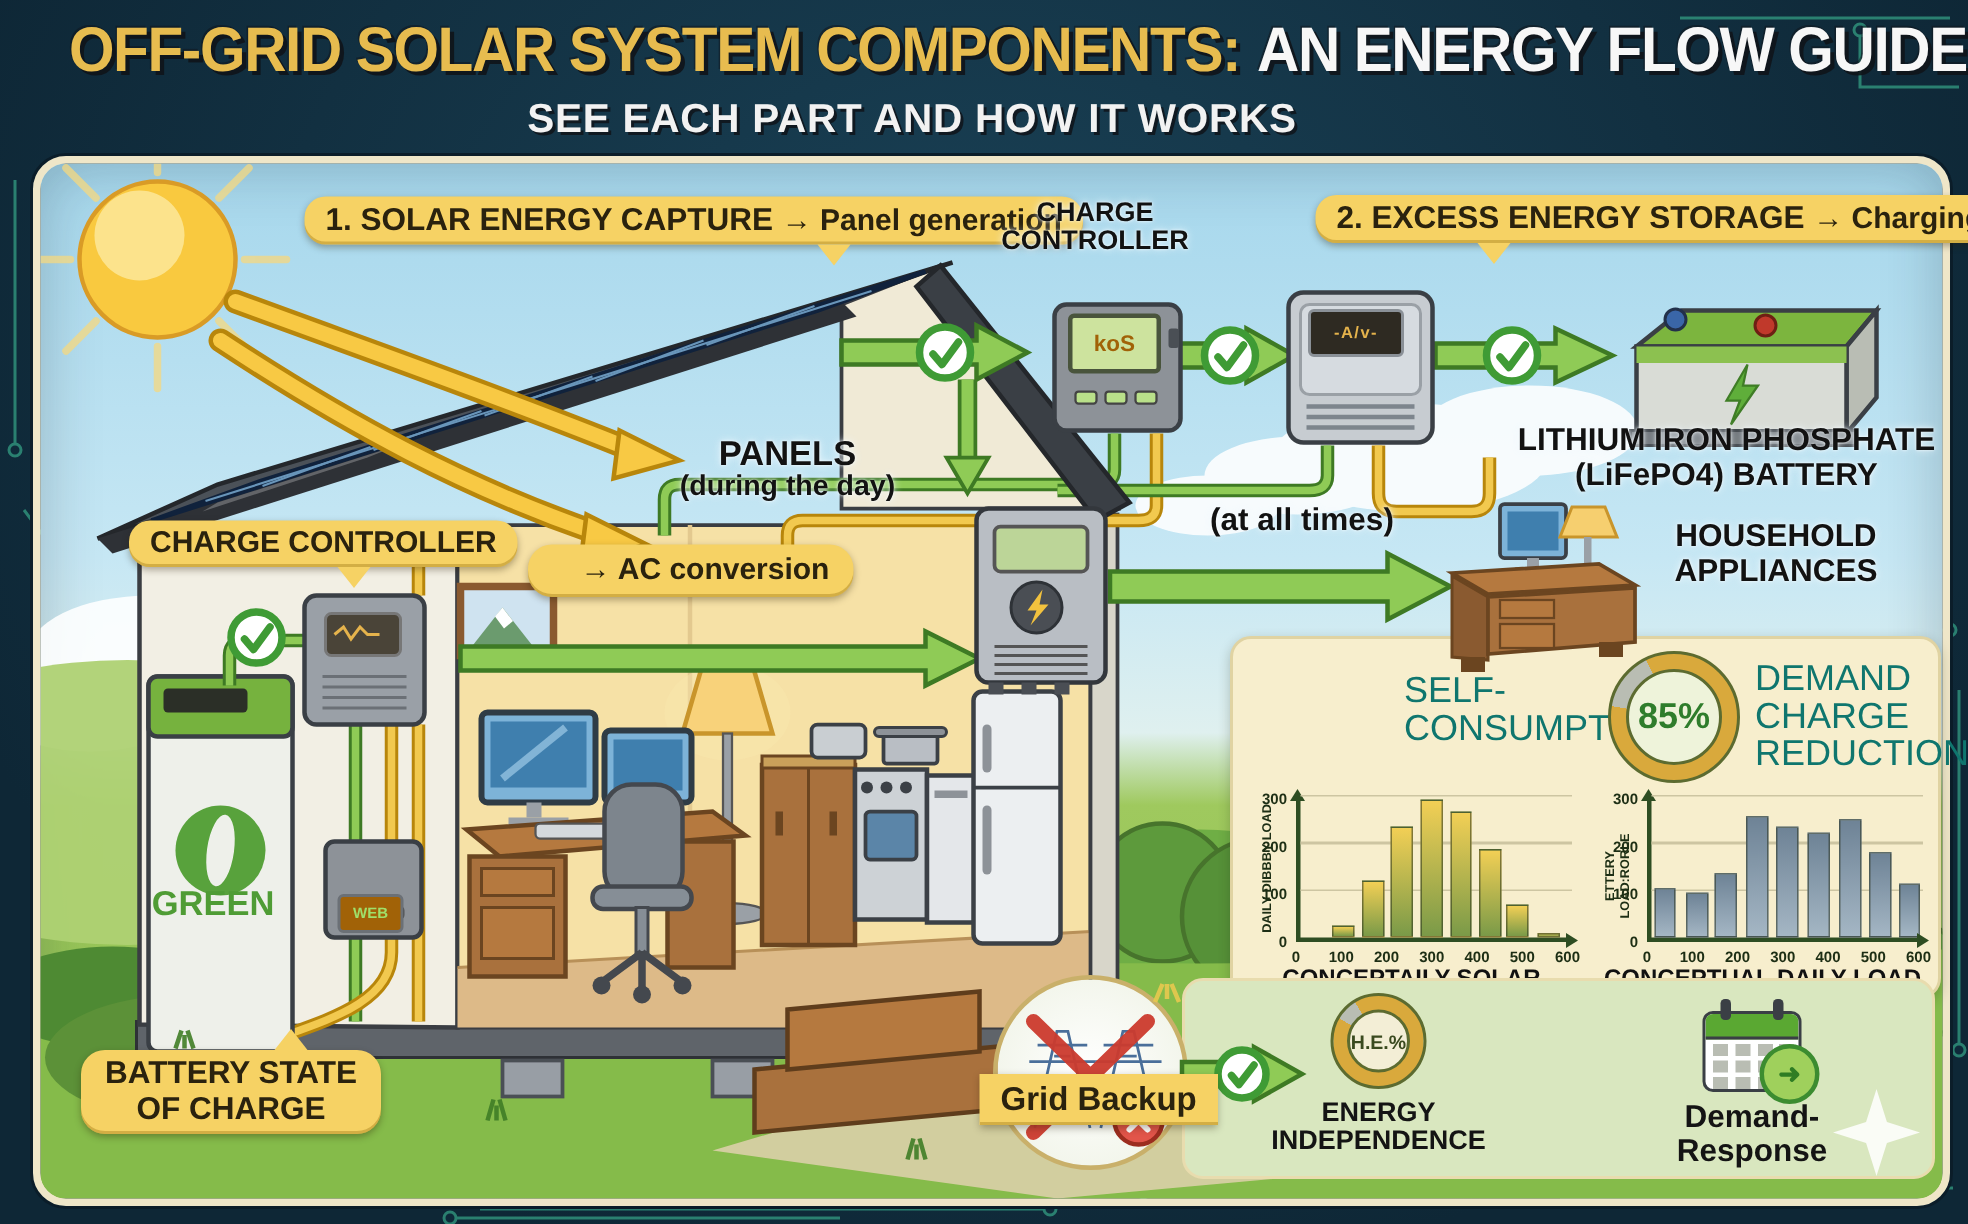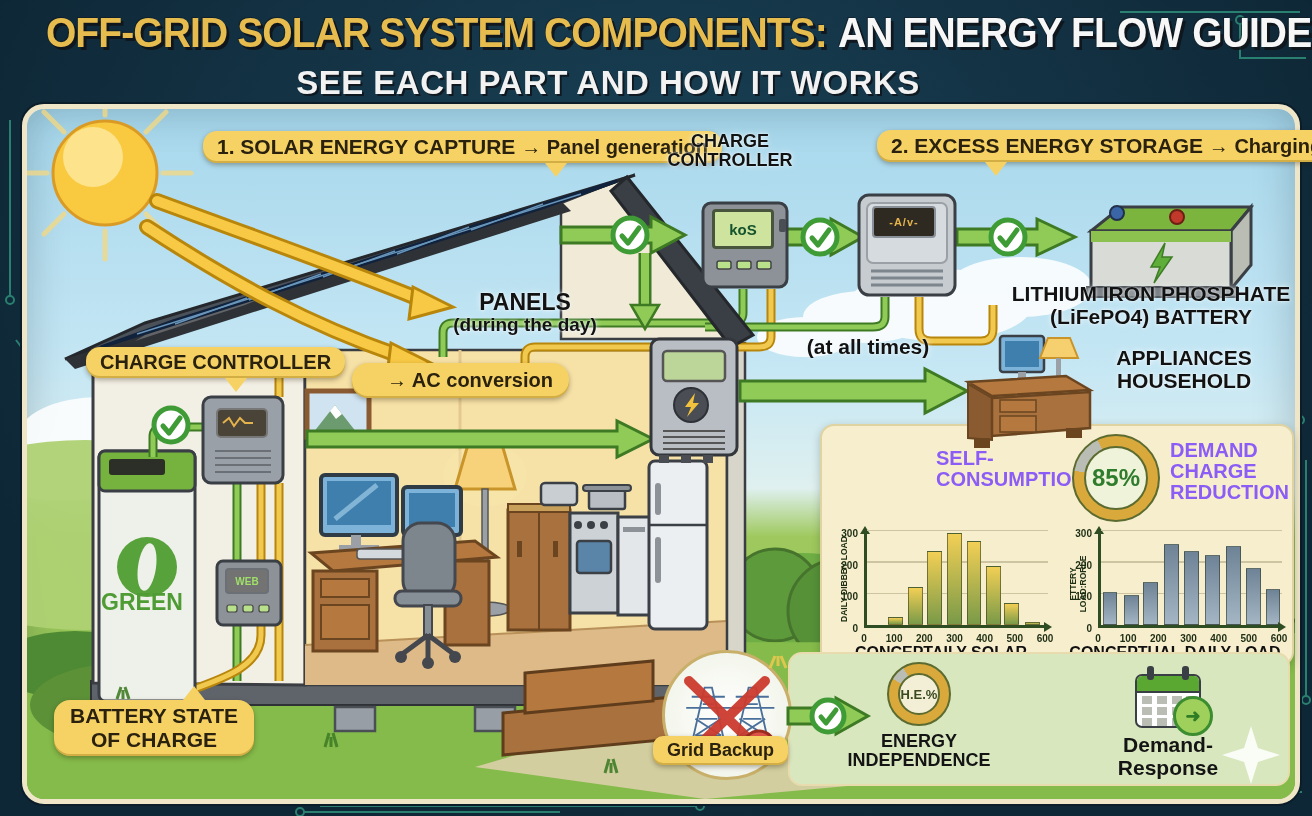--- a/index.html
+++ b/index.html
@@ -3,21 +3,21 @@
 <meta charset="utf-8">
 <style>
   html,body{margin:0;padding:0;width:1312px;height:816px;overflow:hidden;
     font-family:"Liberation Sans",sans-serif;
     background:radial-gradient(ellipse at 50% 30%, #1a4257, #0e2736 78%);}
   
   #title-line{position:absolute;left:0;top:10px;width:1312px;text-align:center;white-space:nowrap;
     font-weight:800;font-size:42px;letter-spacing:-1px;transform:scaleX(.93);line-height:1.1;}
   #title-line .gold{color:#e7bc4f;text-shadow:3px 3px 0 rgba(15,20,26,.9),-1px -1px 0 rgba(15,20,26,.5);}
   #title-line .white{color:#f7f7f7;margin-left:12px;text-shadow:3px 3px 0 rgba(15,20,26,.9),-1px -1px 0 rgba(15,20,26,.5);}
-  #subtitle{position:absolute;left:0;top:64px;width:1216px;text-align:center;font-weight:800;font-size:33px;
+  #subtitle{position:absolute;left:0;top:64px;width:1216px;text-align:center;font-weight:800;font-size:27px;
     color:#f2f2f2;letter-spacing:.5px;text-shadow:2px 2px 0 rgba(15,20,26,.85);}
   
   #panel{position:absolute;left:22px;top:104px;width:1268px;height:690px;border-radius:22px;
     border:5px solid #efe6c8;overflow:hidden;z-index:2;
     background:linear-gradient(180deg,#a6d7ec 0%,#c6e7f4 38%,#dff0ef 55%,#9fc95e 62%,#8cc04f 100%);
     box-shadow:0 0 0 2px #0b1d29, inset 0 0 40px rgba(20,40,50,.25);}
   #scene{position:absolute;left:0;top:0;width:1268px;height:690px}
   
   .co{position:absolute;background:#f6d264;border-radius:14px;padding:4px 14px;color:#2a220e;
      font-weight:800;font-size:21px;white-space:nowrap;z-index:6;
@@ -29,21 +29,21 @@
      border:11px solid transparent;border-bottom:14px solid #f6d264;}
   .plain-label{position:absolute;z-index:6;color:#121212;font-weight:800;text-align:center;line-height:1.08;
      text-shadow:0 0 6px rgba(240,250,255,.9),0 0 2px rgba(255,255,255,.9);}
   .screen{position:absolute;z-index:6;display:flex;align-items:center;justify-content:center;border-radius:4px;font-weight:800}
   
   #stats{position:absolute;left:820px;top:424px;width:470px;height:238px;background:#f7eecd;border:2px solid #e0d3a2;
      border-radius:14px;z-index:3;box-shadow:0 3px 8px rgba(30,40,20,.25);}
   .donut{position:absolute;width:88px;height:88px;border-radius:50%;border:2px solid #5c6b30;box-sizing:border-box}
   .donut .hole{position:absolute;inset:10px;background:#eef3da;border-radius:50%;border:2px solid #5c6b30;
      display:flex;align-items:center;justify-content:center;font-weight:800;font-size:24px;color:#2f7d2c}
-  .stat-label{position:absolute;font-weight:700;color:#8b5cf6;font-size:20px;line-height:1.05}
+  .stat-label{position:absolute;font-weight:400;color:#0f766e;font-size:24px;line-height:1.05}
   
   .chart{position:absolute;width:226px;height:136px}
   .plot{position:absolute;left:36px;right:6px;top:8px;bottom:30px;
      border-left:3px solid #2e4d22;border-bottom:3px solid #2e4d22}
   .plot::before{content:"";position:absolute;left:-7px;top:-9px;border:5px solid transparent;border-bottom:8px solid #2e4d22}
   .plot::after{content:"";position:absolute;right:-9px;bottom:-7px;border:5px solid transparent;border-left:8px solid #2e4d22}
   .grid{position:absolute;left:0;right:0;height:1.5px;background:#cdc5a2}
   .bar{position:absolute;bottom:0;border:1.5px solid rgba(40,50,30,.55);box-sizing:border-box}
   .c0 .bar{background:linear-gradient(to bottom,#f2cf55,#7a9a48)}
   .c1 .bar{background:linear-gradient(to bottom,#6e8396,#a4b6c4)}
@@ -396,34 +396,34 @@
 </div>
 <div class="co" style="left:352px;top:363px;white-space:nowrap;border-radius:16px;padding:6px 16px">
   <div class="rest" style="margin-left:19px">→ AC conversion</div>
 </div>
 <div class="plain-label" style="left:793px;top:336px;width:150px;font-size:21px;font-weight:600">(at all times)</div>
 <div class="plain-label" style="left:1008px;top:283px;width:286px;font-size:21px">
   <div>LITHIUM IRON PHOSPHATE</div>
   <div>(LiFePO4) BATTERY</div>
 </div>
 <div class="plain-label" style="left:1086px;top:347px;width:196px;font-size:21px">
+  <div>HOUSEHOLD</div>
   <div>APPLIANCES</div>
-  <div>HOUSEHOLD</div>
 </div>
 <div class="co pt" style="left:86px;top:347px;font-size:20px;--px:58%">CHARGE CONTROLLER</div>
 <div class="plain-label" style="left:94px;top:590px;width:96px;font-size:23px;color:#4f9c35;text-shadow:none">GREEN</div>
 <div class="co pt-up" style="left:54px;top:700px;white-space:normal;width:172px;text-align:center;border-radius:16px;--px:70%">
   <div>BATTERY STATE</div>
   <div>OF CHARGE</div>
 </div>
-<div class="co" style="left:653px;top:736px;font-size:18px;border-radius:10px">Grid Backup</div>
-
-<div class="screen" style="left:712px;top:209px;width:56px;height:34px;background:#cde39e;border:3px solid #49543c;color:#14532d;font-size:15px">koS</div>
+<div class="co" style="left:653px;top:716px;font-size:22px;border-radius:0">Grid Backup</div>
+
+<div class="screen" style="left:712px;top:209px;width:56px;height:34px;background:#cde39e;border:3px solid #49543c;color:#a16207;font-size:15px">koS</div>
 <div class="screen" style="left:872px;top:206px;width:60px;height:28px;background:#2e2a22;border:2px solid #8a9097;color:#e5b34c;font-size:11px;letter-spacing:1px">-A/v-</div>
-<div class="screen" style="left:225px;top:568px;width:40px;height:22px;background:#737373;border:2px solid #6b7076;color:#9fe06a;font-size:10px">WEB</div>
+<div class="screen" style="left:225px;top:596px;width:40px;height:22px;background:#a16207;border:2px solid #6b7076;color:#9fe06a;font-size:10px">WEB</div>
 
 <div id="stats">
   <div class="stat-label" style="left:114px;top:22px">
     <div>SELF-</div>
     <div>CONSUMPTION</div>
   </div>
   <div class="donut" id="donut-demand" style="left: 250px; top: 8px; background: conic-gradient(from -80deg, rgb(185, 189, 179) 0deg, rgb(185, 189, 179) 15%, rgb(217, 169, 60) 15%, rgb(217, 169, 60) 100%);">
     <div class="hole">85%</div>
   </div>
   <div class="stat-label" style="left:348px;top:14px;width:118px">DEMAND CHARGE REDUCTION</div>

